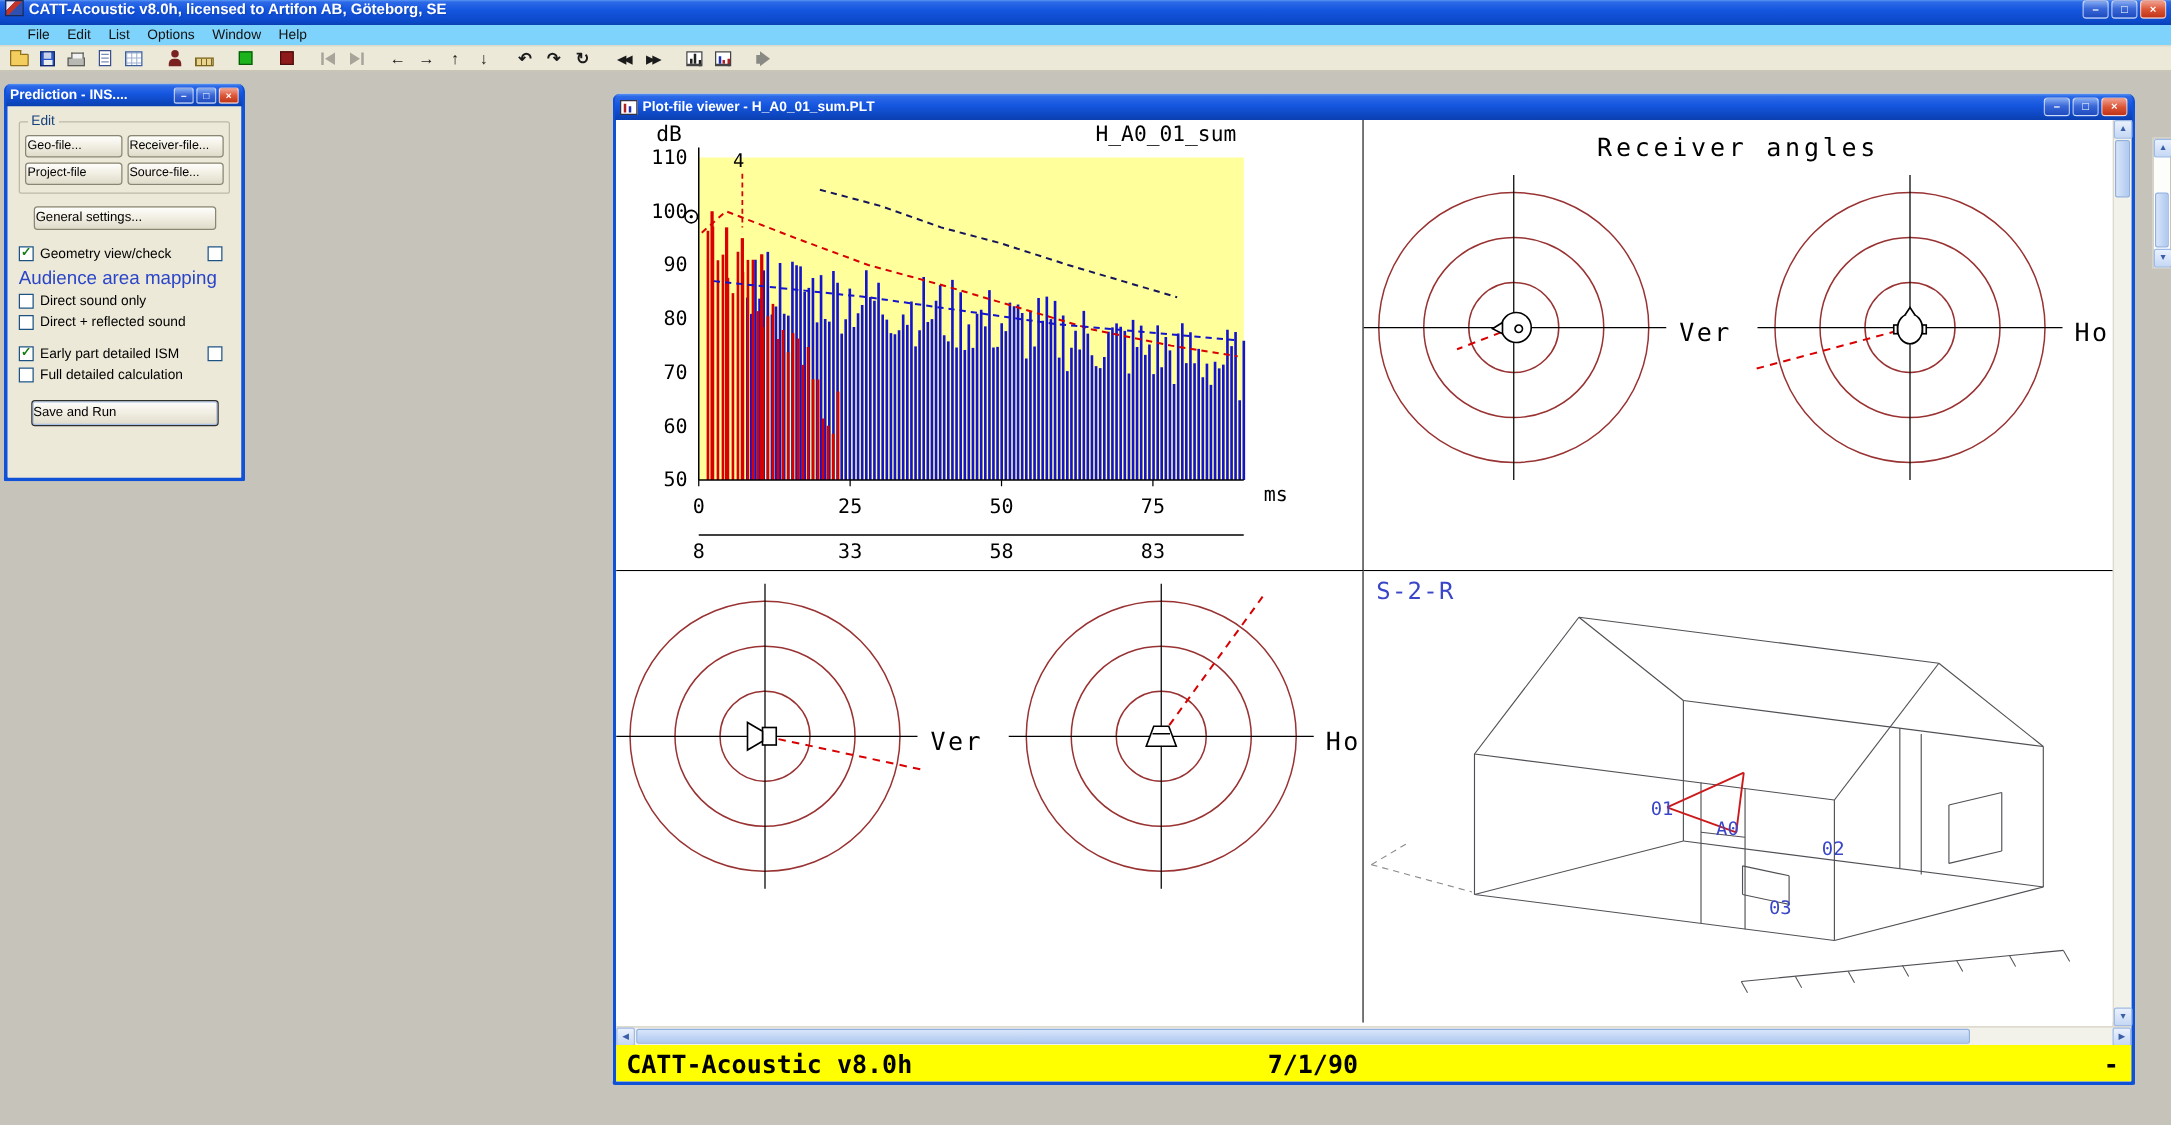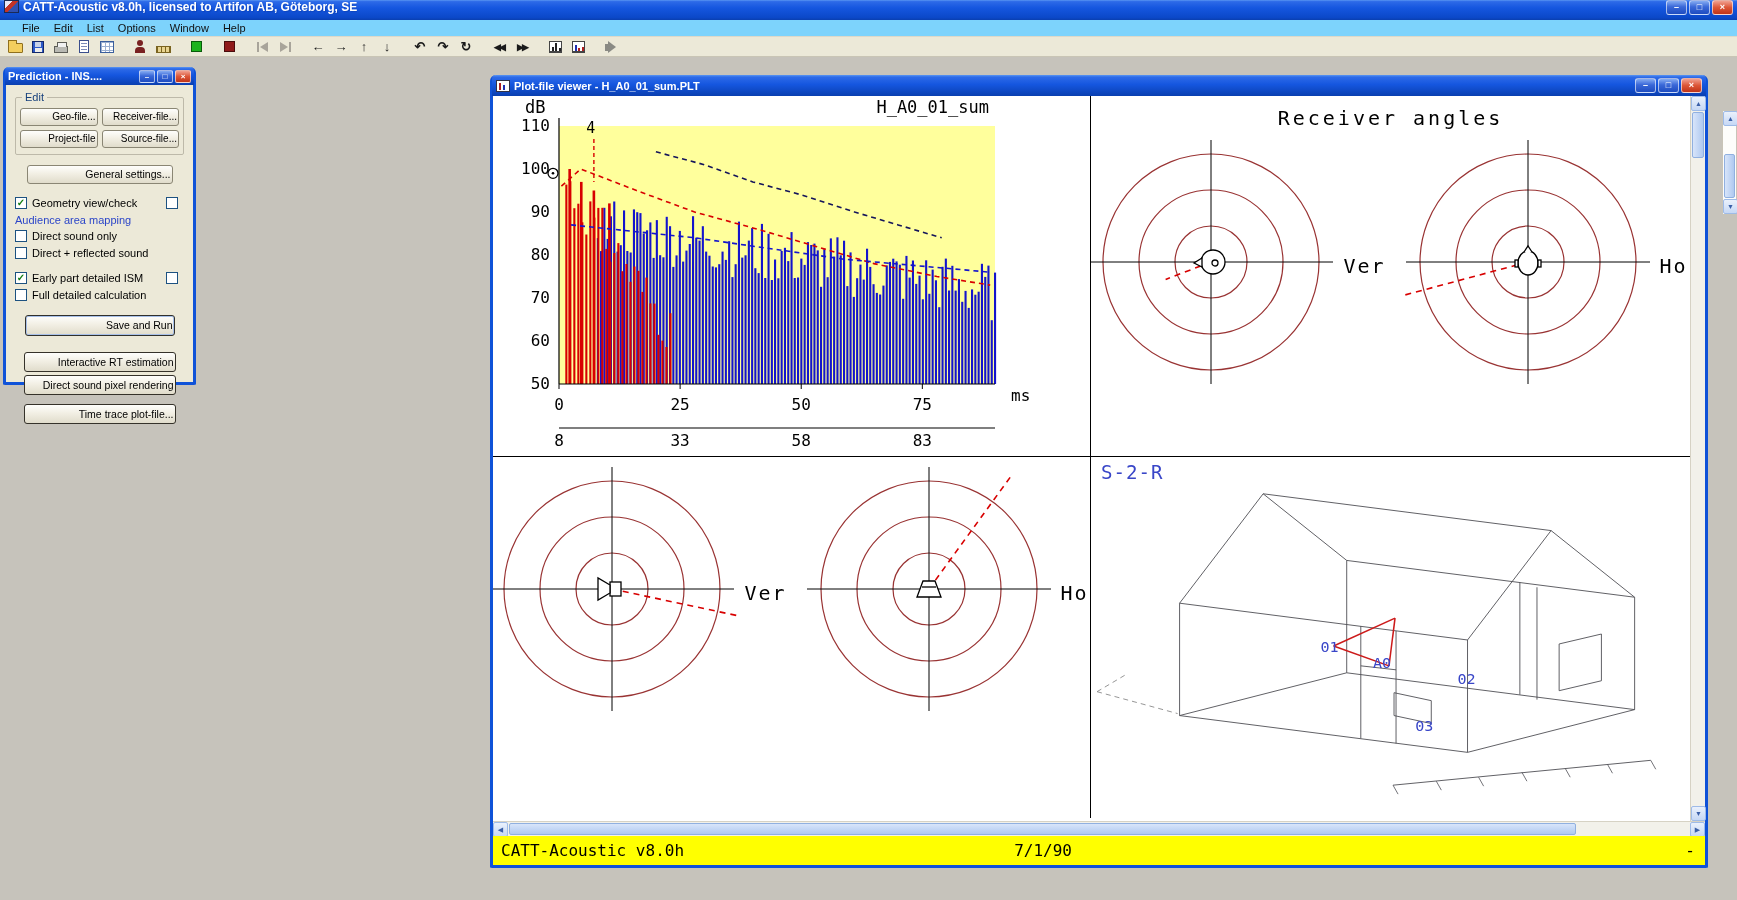--- a/index.html
+++ b/index.html
@@ -69,30 +69,30 @@
   
   .palette{position:absolute;left:3px;top:10px;width:193px;height:318px;border:3px solid #0F52D8;border-top:none;border-radius:6px 6px 2px 2px;background:#ECE9D8}
   .palette-titlebar{height:18px;margin:0 -1px;border-radius:4px 4px 0 0;background:linear-gradient(180deg,#5A96F2 0%,#2D6AE8 10%,#1556DF 45%,#0A3FB0 100%);
     display:flex;align-items:center;color:#fff;font-size:11px;font-weight:bold;padding:0 3px;white-space:nowrap}
   .palette-body{padding:6px 7px 0;font-size:11px;color:#000}
   fieldset.group{border:1px solid #BDB9A9;border-radius:2px;margin:0 2px 10px;padding:5px 4px 6px}
   fieldset.group legend{color:#16407C;font-size:11px;padding:0 3px;margin-left:2px}
   .edit-buttons{display:grid;grid-template-columns:1fr 1fr;gap:4px}
   .btn{display:block;font-family:"Liberation Sans",sans-serif;font-size:10px;color:#000;
     background:linear-gradient(180deg,#FEFEFC 0%,#F2EFE4 45%,#E0DCCB 100%);
-    border:1px solid #8A8674;border-radius:3px;text-align:right;white-space:nowrap;overflow:hidden;padding:0 1px}
+    border:1px solid #8A8674;border-radius:3px;text-align:left;white-space:nowrap;overflow:hidden;padding:0 1px}
   .edit-buttons .btn{height:18px;line-height:16px}
   .settings-btn{width:146px;height:19px;line-height:17px;margin:2px auto 10px;font-size:10.5px}
   .check-row{display:flex;align-items:center;height:17px;gap:5px;position:relative;margin:0 2px}
   .check-row.gap-top{margin-top:8px}
   .checkbox{width:12px;height:12px;background:#fff;border:1px solid #1D5281;flex:0 0 auto;
     font-size:10px;line-height:10px;text-align:center;color:#107C10;font-weight:bold}
   .checkbox.extra{position:absolute;right:6px}
   .check-label{font-size:11px}
-  .heading-blue{color:#2B45C8;font-size:11px;margin:3px 2px 1px}
+  .heading-blue{color:#2B45C8;font-size:15px;margin:3px 2px 1px}
   .save-run{width:150px;height:21px;line-height:19px;margin:12px auto 16px;font-size:10.5px;border:1px solid #30302C;
     box-shadow:inset 0 0 0 1px #A8C0E8}
   .tool-buttons{padding-bottom:6px}
   .tool-buttons .btn{width:152px;height:20px;line-height:18px;margin:0 auto 3px;border:1px solid #35322A;font-size:10.5px}
   .tool-buttons .btn.gap-top{margin-top:9px}
 
   
   .plotwin{position:absolute;left:490px;top:18px;width:1218px;height:793px;border:3px solid #0F52D8;border-top:none;
     border-radius:6px 6px 2px 2px;background:#fff;display:flex;flex-direction:column}
   .plot-titlebar{height:21px;margin:0 -1px;border-radius:4px 4px 0 0;background:linear-gradient(180deg,#5A96F2 0%,#2D6AE8 10%,#1556DF 45%,#0A3FB0 100%);
@@ -115,21 +115,21 @@
   .vscroll{width:15px;display:flex;flex-direction:column;background:#F2F1EA;border-left:1px solid #D6D2C4}
   .hscroll{height:15px;display:flex;background:#F2F1EA;border-top:1px solid #D6D2C4}
   .scroll-btn{flex:0 0 auto;width:15px;height:15px;background:linear-gradient(180deg,#EAF1FC,#C6D8F5);
     border:1px solid #9EBBE8;border-radius:2px;color:#3A5FA8;font-size:7px;line-height:13px;text-align:center}
   .vthumb{flex:0 0 auto;height:46px;margin:1px;background:linear-gradient(90deg,#D8E5FA,#AFC9F0);border:1px solid #90B0E0;border-radius:2px}
   .vtrack{flex:1}
   .hthumb{flex:0 0 auto;width:88%;margin:1px;background:linear-gradient(180deg,#D8E5FA,#AFC9F0);border:1px solid #90B0E0;border-radius:2px}
   .htrack{flex:1}
 
   .yellowbar{height:29px;background:#FFFF00;position:relative;display:flex;align-items:center;
-    font-family:"DejaVu Sans Mono",monospace;font-size:16px;font-weight:normal;color:#000}
+    font-family:"DejaVu Sans Mono",monospace;font-size:20px;font-weight:bold;color:#000}
   .yb-left{margin-left:8px}
   .yb-center{position:absolute;left:43%}
   .yb-right{position:absolute;right:10px}
 
   .ws-vscroll{position:absolute;right:0;top:53px;width:15px;height:105px;display:flex;flex-direction:column;background:#FDFDFB;border:1px solid #C8C4B8}
   .ws-track{flex:1}
   .ws-thumb{flex:0 0 auto;height:44px;margin:1px;background:linear-gradient(90deg,#D8E5FA,#AFC9F0);border:1px solid #90B0E0;border-radius:2px}
 </style>
 </head>
 <body>
@@ -276,25 +276,20 @@
               <span class="checkbox">✓</span>
               <span class="check-label">Early part detailed ISM</span>
               <span class="checkbox extra"></span>
             </div>
             <div class="check-row">
               <span class="checkbox"></span>
               <span class="check-label">Full detailed calculation</span>
             </div>
           </div>
         <button class="btn save-run">Save and Run</button>
-        <div class="tool-buttons">
-            <button class="btn">Interactive RT estimation</button>
-            <button class="btn">Direct sound pixel rendering</button>
-            <button class="btn gap-top">Time trace plot-file...</button>
-          </div>
       </div>
     </div>
 
     <div class="plotwin">
       <div class="plot-titlebar">
         <span class="plot-icon"></span>
         <span>Plot-file viewer - H_A0_01_sum.PLT</span>
         <span class="win-buttons">
           <span class="win-btn">–</span>
           <span class="win-btn">□</span>

